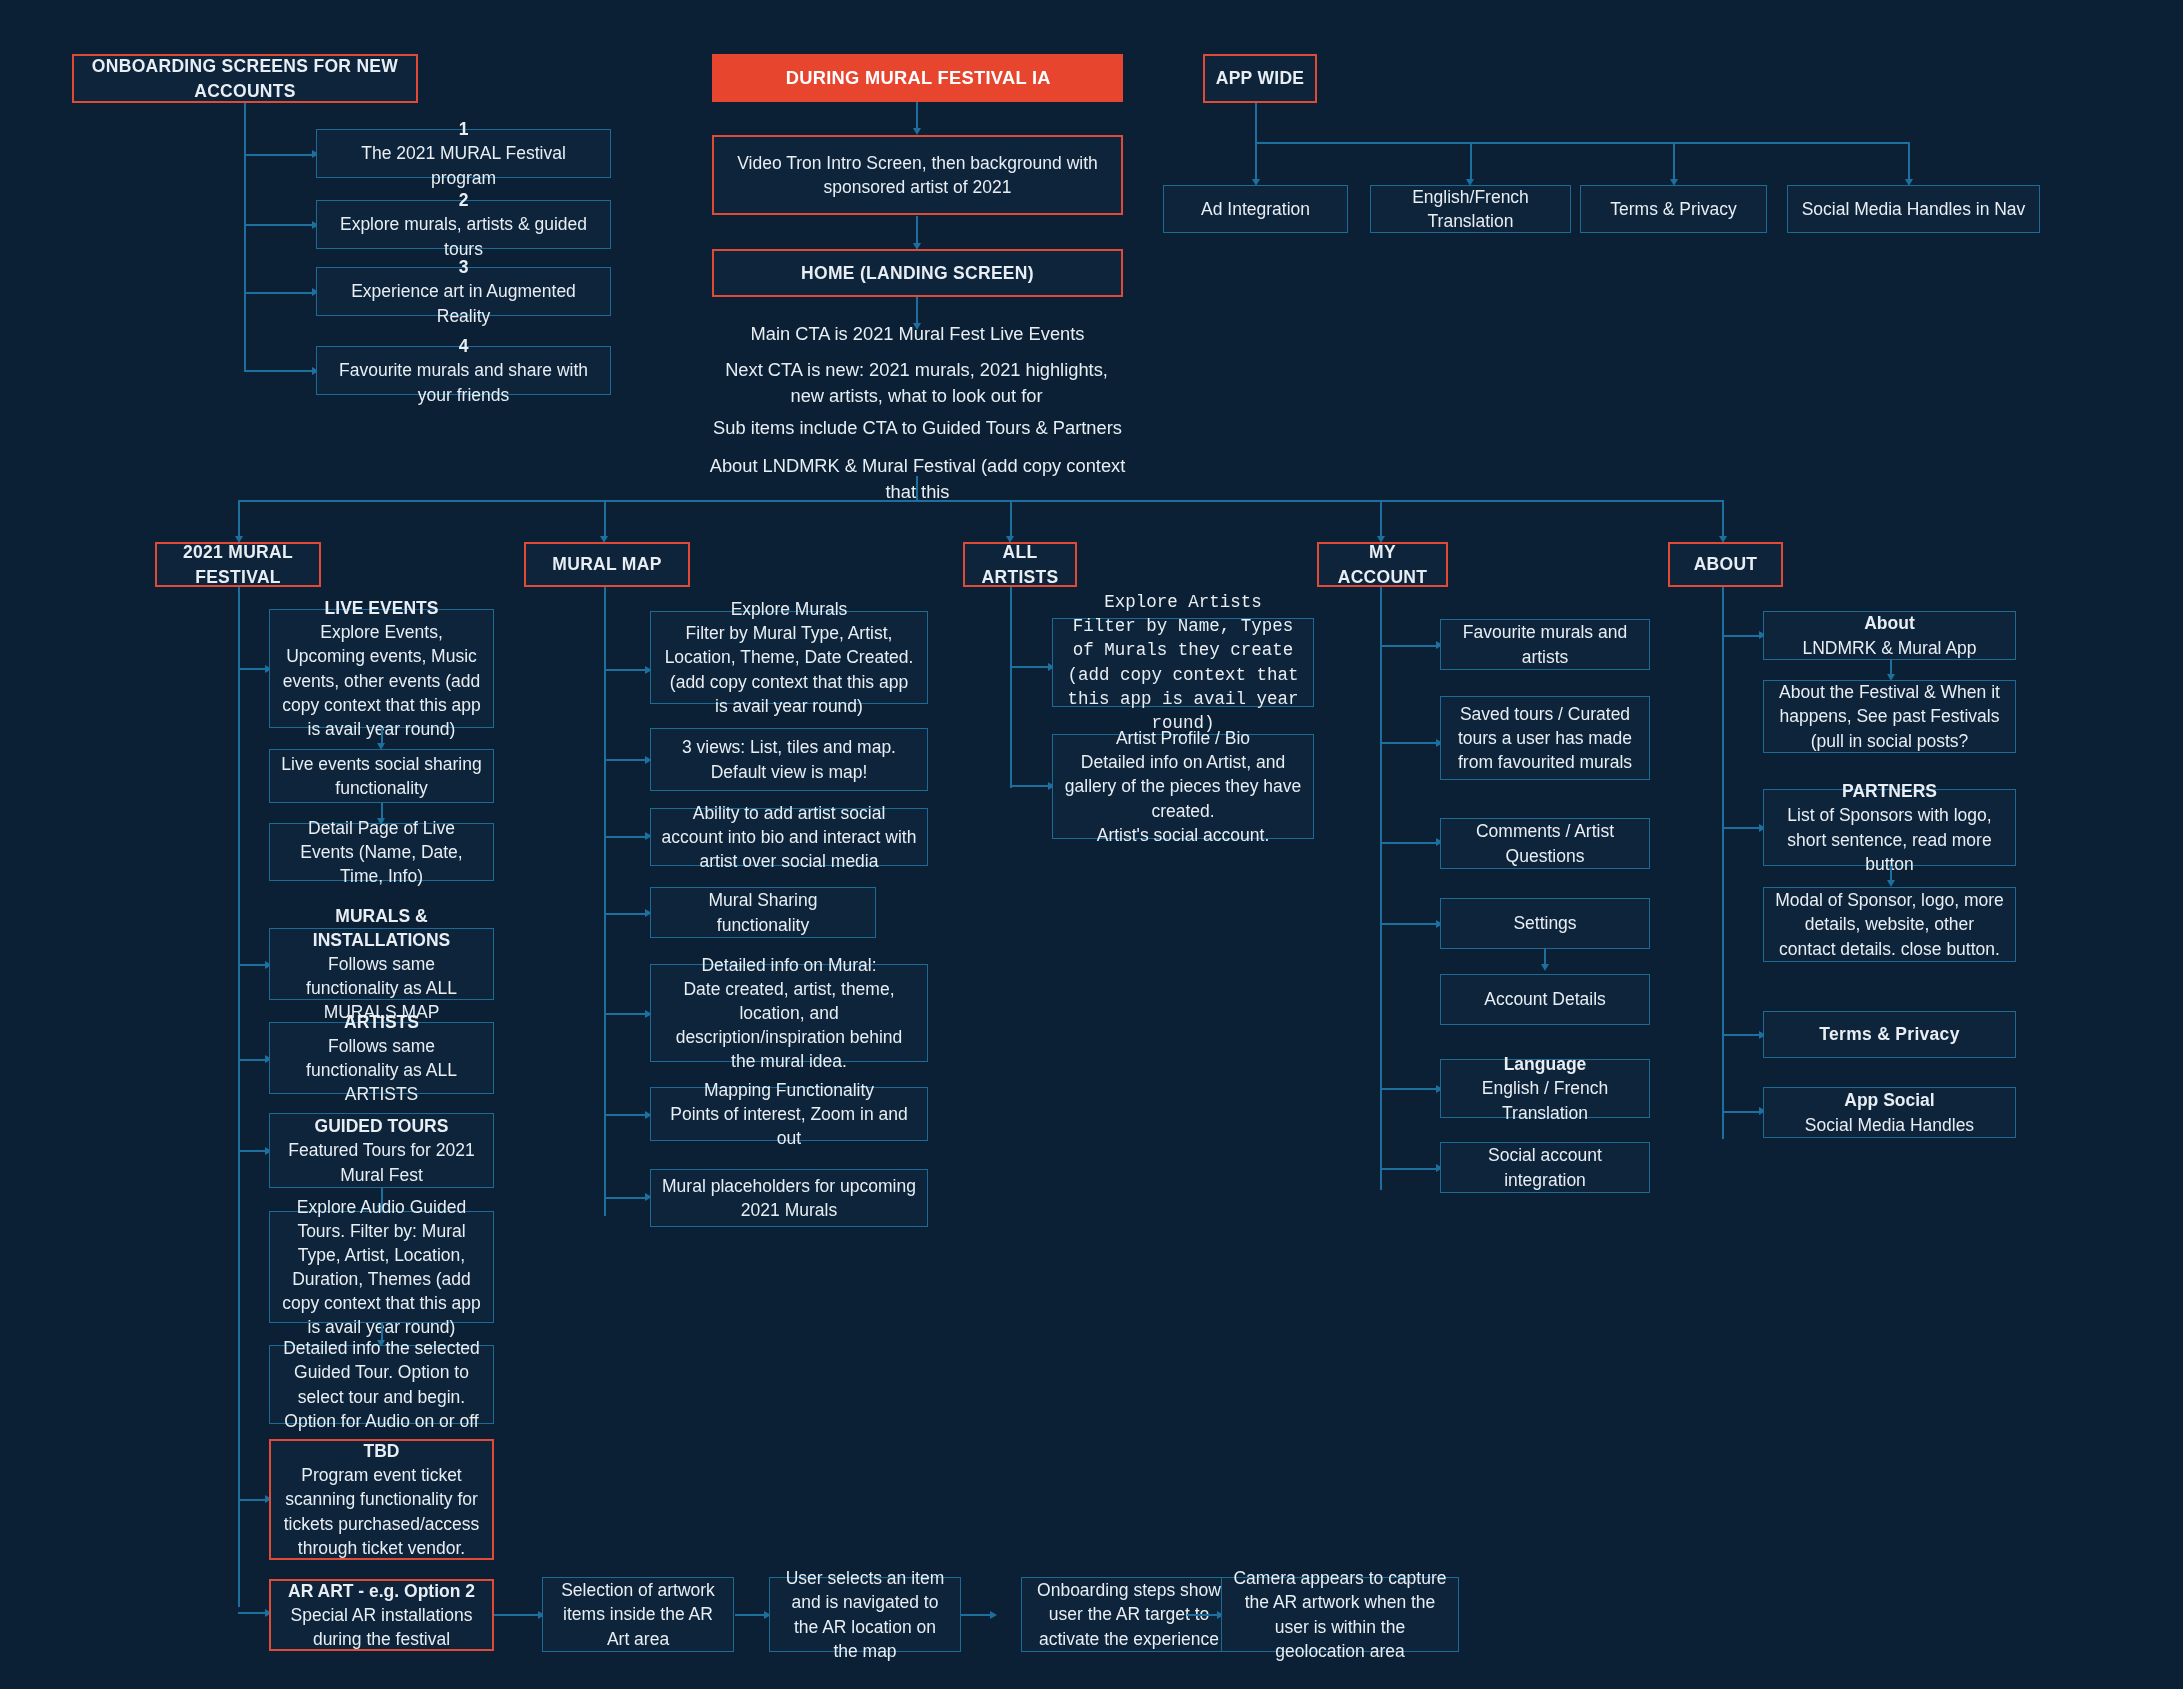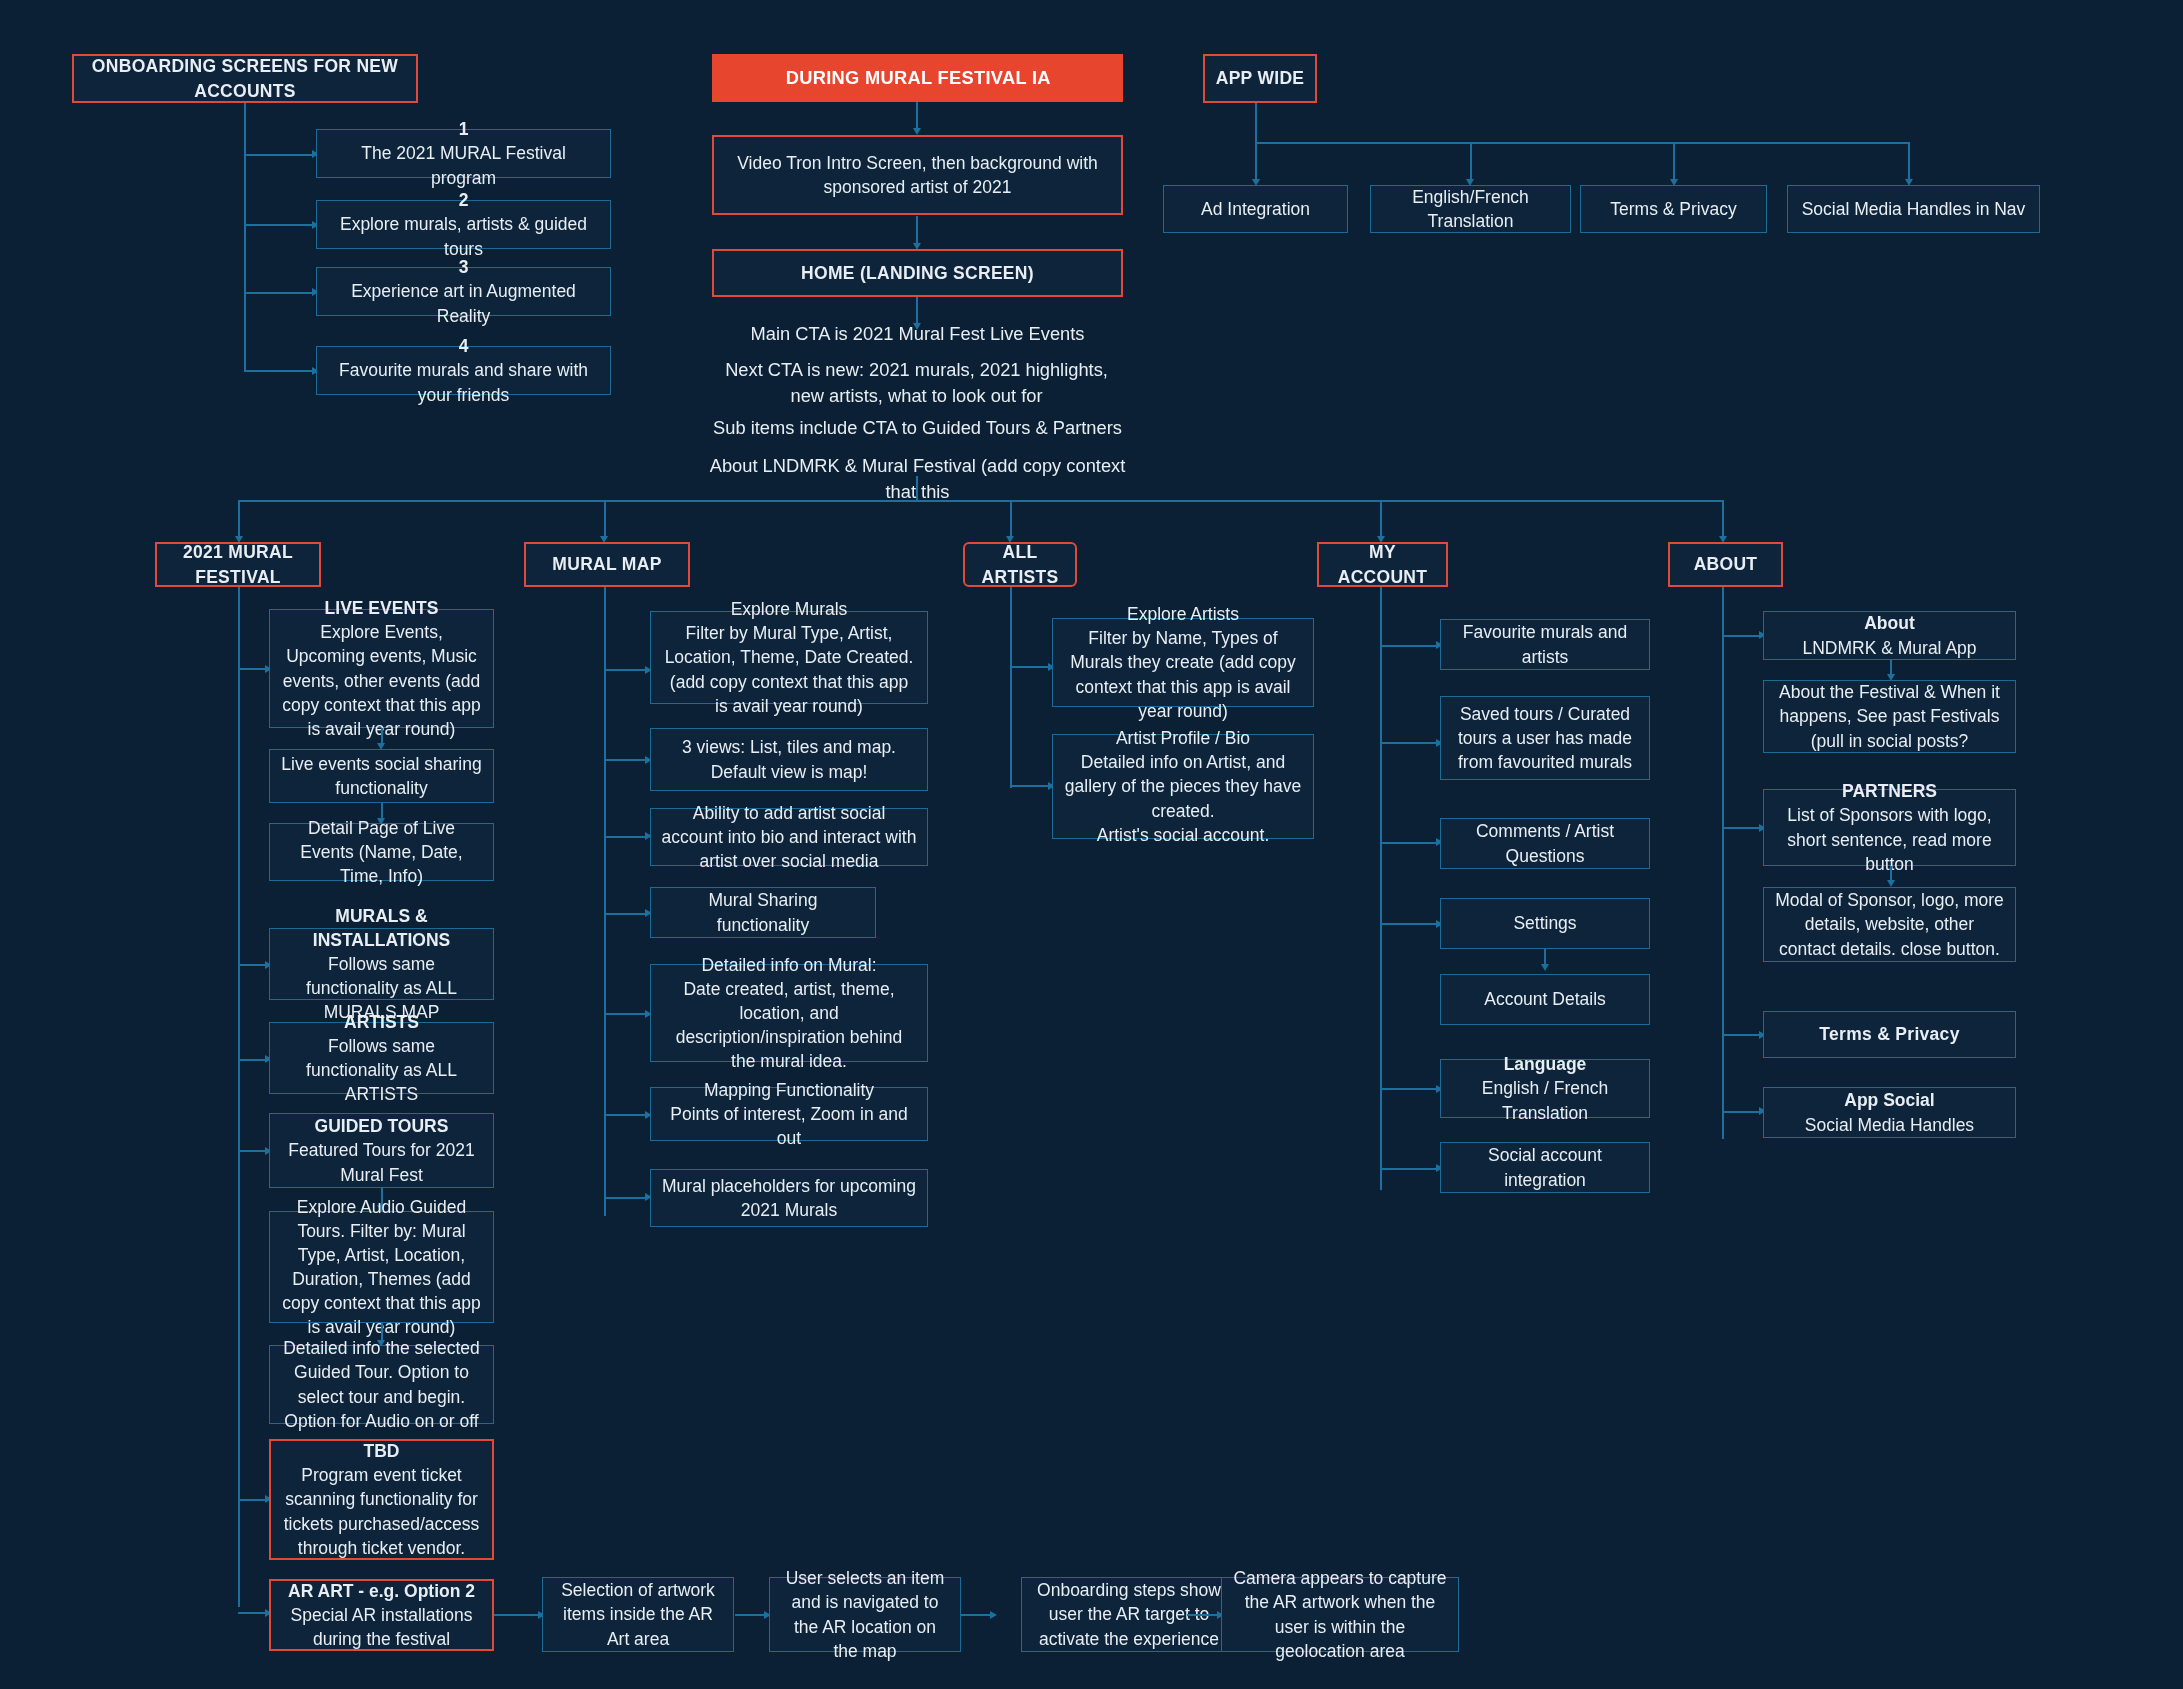--- a/index.html
+++ b/index.html
@@ -176,21 +176,21 @@
   <div class="arrow down" style="left:1377px; top:536px;"></div>
   <div class="ln lnv" style="left:1722px; top:500px; width:1.7px; height:38px;"></div>
   <div class="arrow down" style="left:1719px; top:536px;"></div>
 
   <div class="box red header" style="left:155px; top:542px; width:166px; height:45px;">
     <span class="inner">2021 MURAL FESTIVAL</span>
   </div>
   <div class="box red header" style="left:524px; top:542px; width:166px; height:45px;">
     <span class="inner">MURAL  MAP</span>
   </div>
-  <div class="box red header" style="left:963px; top:542px; width:114px; height:45px;border-radius:6px;">
+  <div class="box red header" style="left:963px; top:542px; width:114px; height:45px;">
     <span class="inner">ALL ARTISTS</span>
   </div>
   <div class="box red header" style="left:1317px; top:542px; width:131px; height:45px;">
     <span class="inner">MY ACCOUNT</span>
   </div>
   <div class="box red header" style="left:1668px; top:542px; width:115px; height:45px;">
     <span class="inner">ABOUT</span>
   </div>
 
   <div class="ln lnv" style="left:238px; top:587px; width:1.7px; height:1020px;"></div>
@@ -308,21 +308,21 @@
   <div class="ln lnh" style="left:604px; top:1197px; width:44px; height:1.7px;"></div>
   <div class="arrow right" style="left:645px; top:1193px;"></div>
   <div class="box" style="left:650px; top:1169px; width:278px; height:58px;">
     <span class="inner">Mural placeholders for upcoming 2021 Murals</span>
   </div>
 
   <div class="ln lnv" style="left:1010px; top:587px; width:1.7px; height:201px;"></div>
 
   <div class="ln lnh" style="left:1010px; top:666px; width:40px; height:1.7px;"></div>
   <div class="arrow right" style="left:1048px; top:663px;"></div>
-  <div class="box" style="left:1052px; top:618px; width:262px; height:89px;">
+  <div class="box" style="left:1052px; top:618px; width:262px; height:89px;font-family:Liberation Mono, monospace;">
     <span class="inner" style="white-space:pre-line;">Explore Artists
 Filter by Name, Types of Murals they create  (add copy context that this app is avail year round)</span>
   </div>
 
   <div class="ln lnh" style="left:1010px; top:785px; width:40px; height:1.7px;"></div>
   <div class="arrow right" style="left:1048px; top:782px;"></div>
   <div class="box" style="left:1052px; top:734px; width:262px; height:105px;">
     <span class="inner" style="white-space:pre-line;">Artist Profile / Bio
 Detailed info on Artist, and gallery of the pieces they have created.
 Artist's social account.</span>

